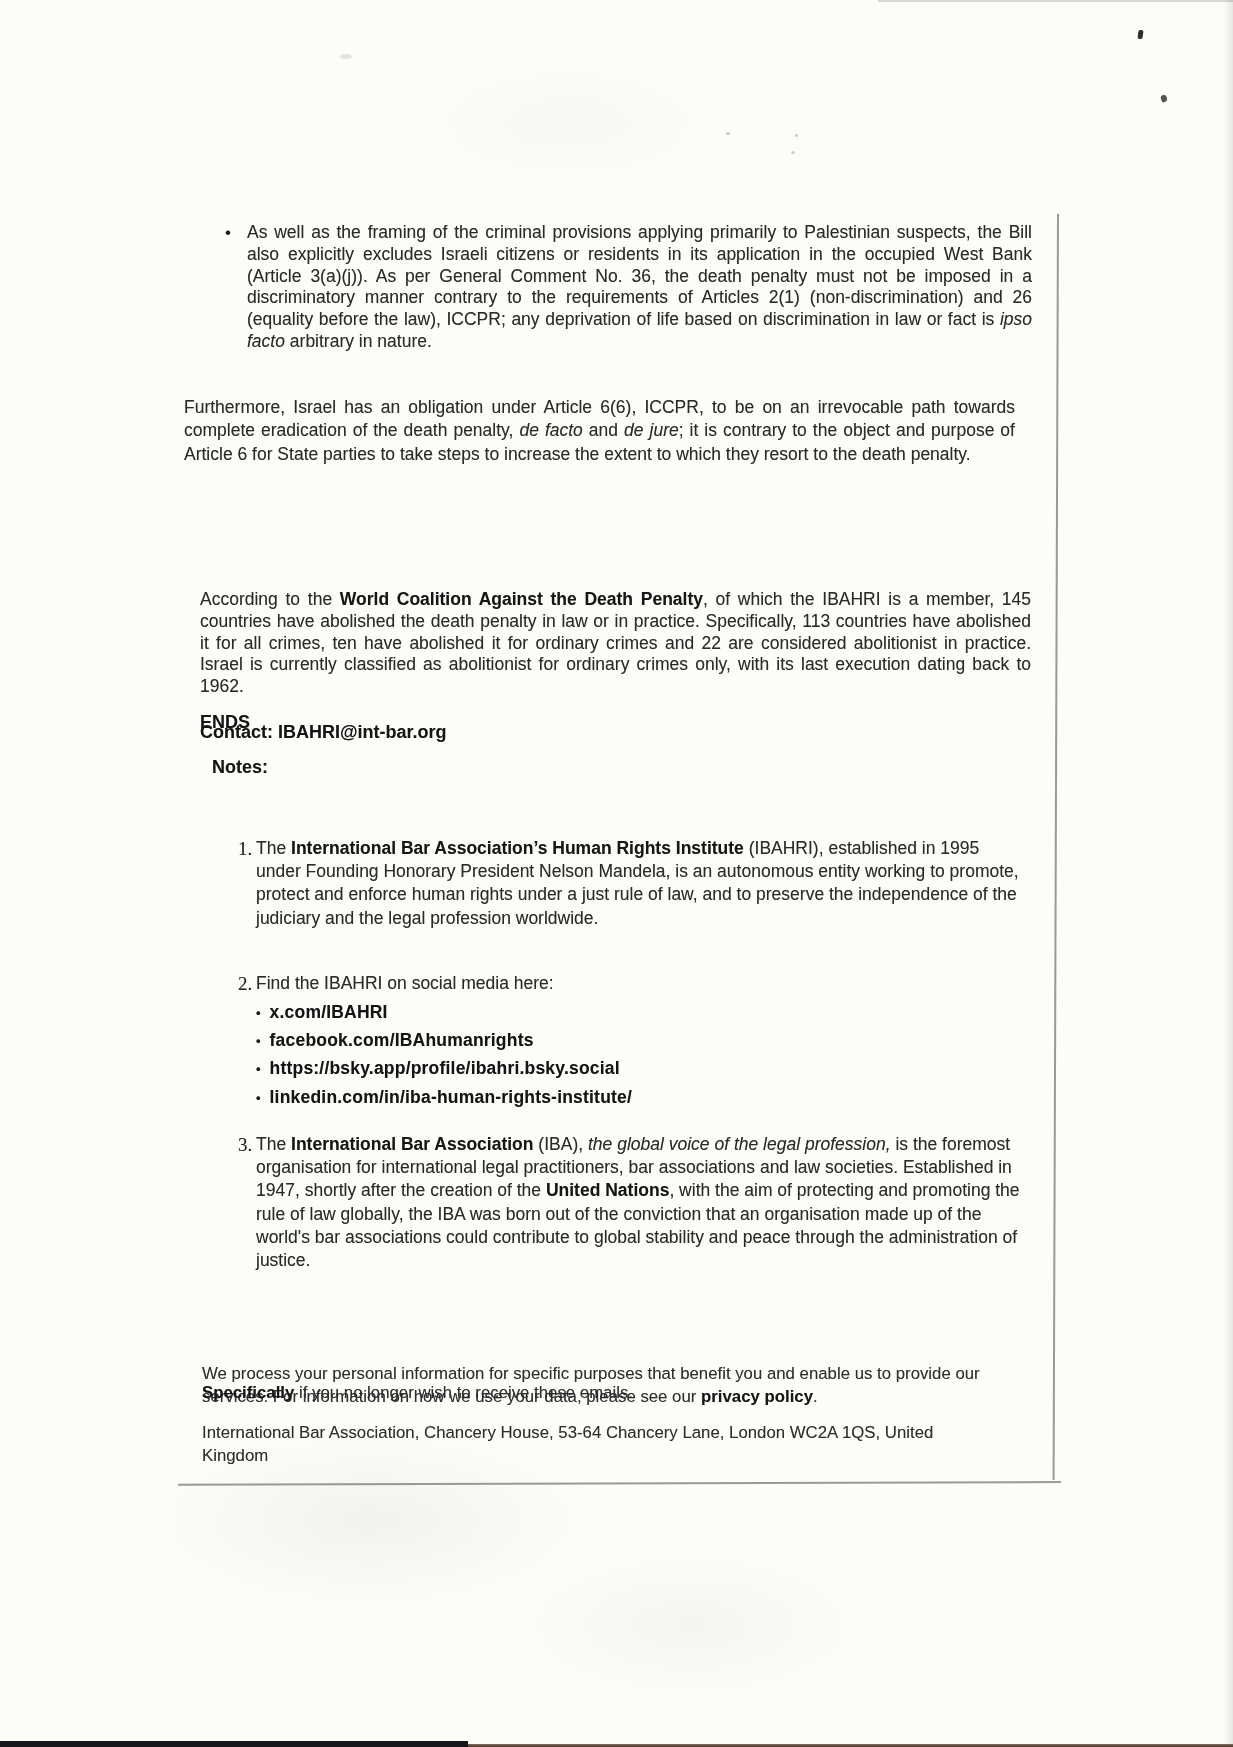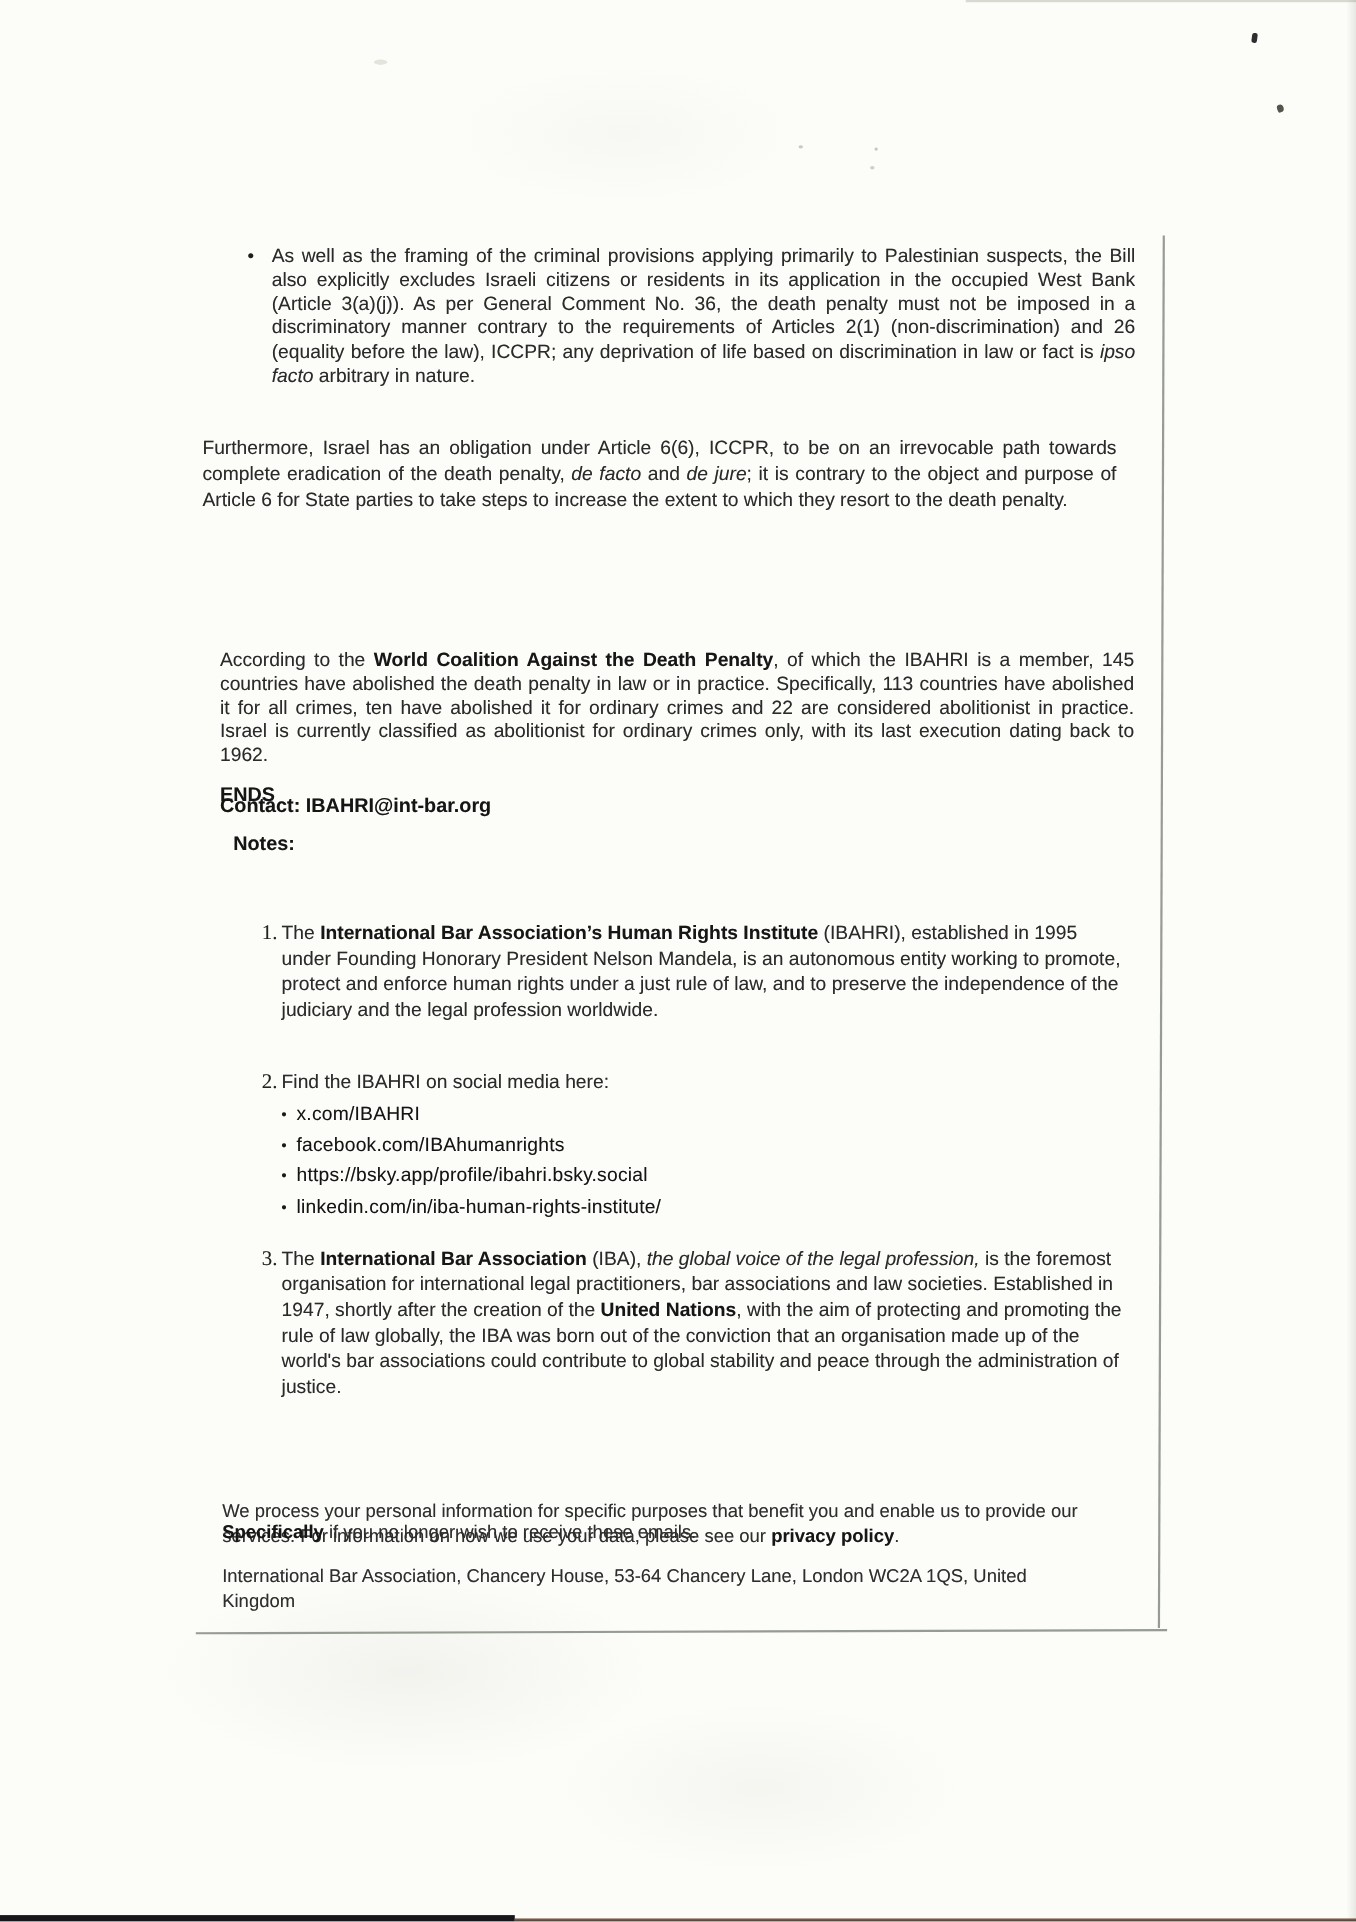--- a/index.html
+++ b/index.html
@@ -37,21 +37,21 @@
   .note{display:flex;}
   .note-num{flex:none;width:18px;font-family:"Liberation Serif", serif;font-size:19px;color:#222;line-height:23.2px;}
   .note-body{flex:1;line-height:23.2px;}
   .b-n1{left:238px;top:837px;width:788px;}
   .b-n2{left:238px;top:972px;width:788px;}
   .b-n3{left:238px;top:1133px;width:790px;}
 
   .b-social{left:256px;top:998px;}
   .slink{height:28.4px;display:flex;align-items:center;}
   .sdot{font-size:13px;font-weight:700;color:#1a1a1a;margin-right:9px;}
-  .surl{font-weight:400;font-size:17.5px;color:#141414;letter-spacing:0.2px;}
+  .surl{font-weight:700;font-size:17.5px;color:#141414;letter-spacing:0.2px;}
 
   .small{font-size:16.8px;line-height:23.2px;color:#2e2e2e;}
   .b-privacy{left:202px;top:1362px;width:840px;}
   .b-unsub{left:202px;top:1381px;width:840px;}
   .b-address{left:202px;top:1421px;width:840px;}
 
   
   .vline{left:1057px;top:214px;width:2px;height:1266px;background:#8d928a;opacity:.92;
          transform:rotate(0.2deg);transform-origin:top left;}
   .hline{left:178px;top:1481px;width:883px;height:2px;background:#8d928a;opacity:.92;

